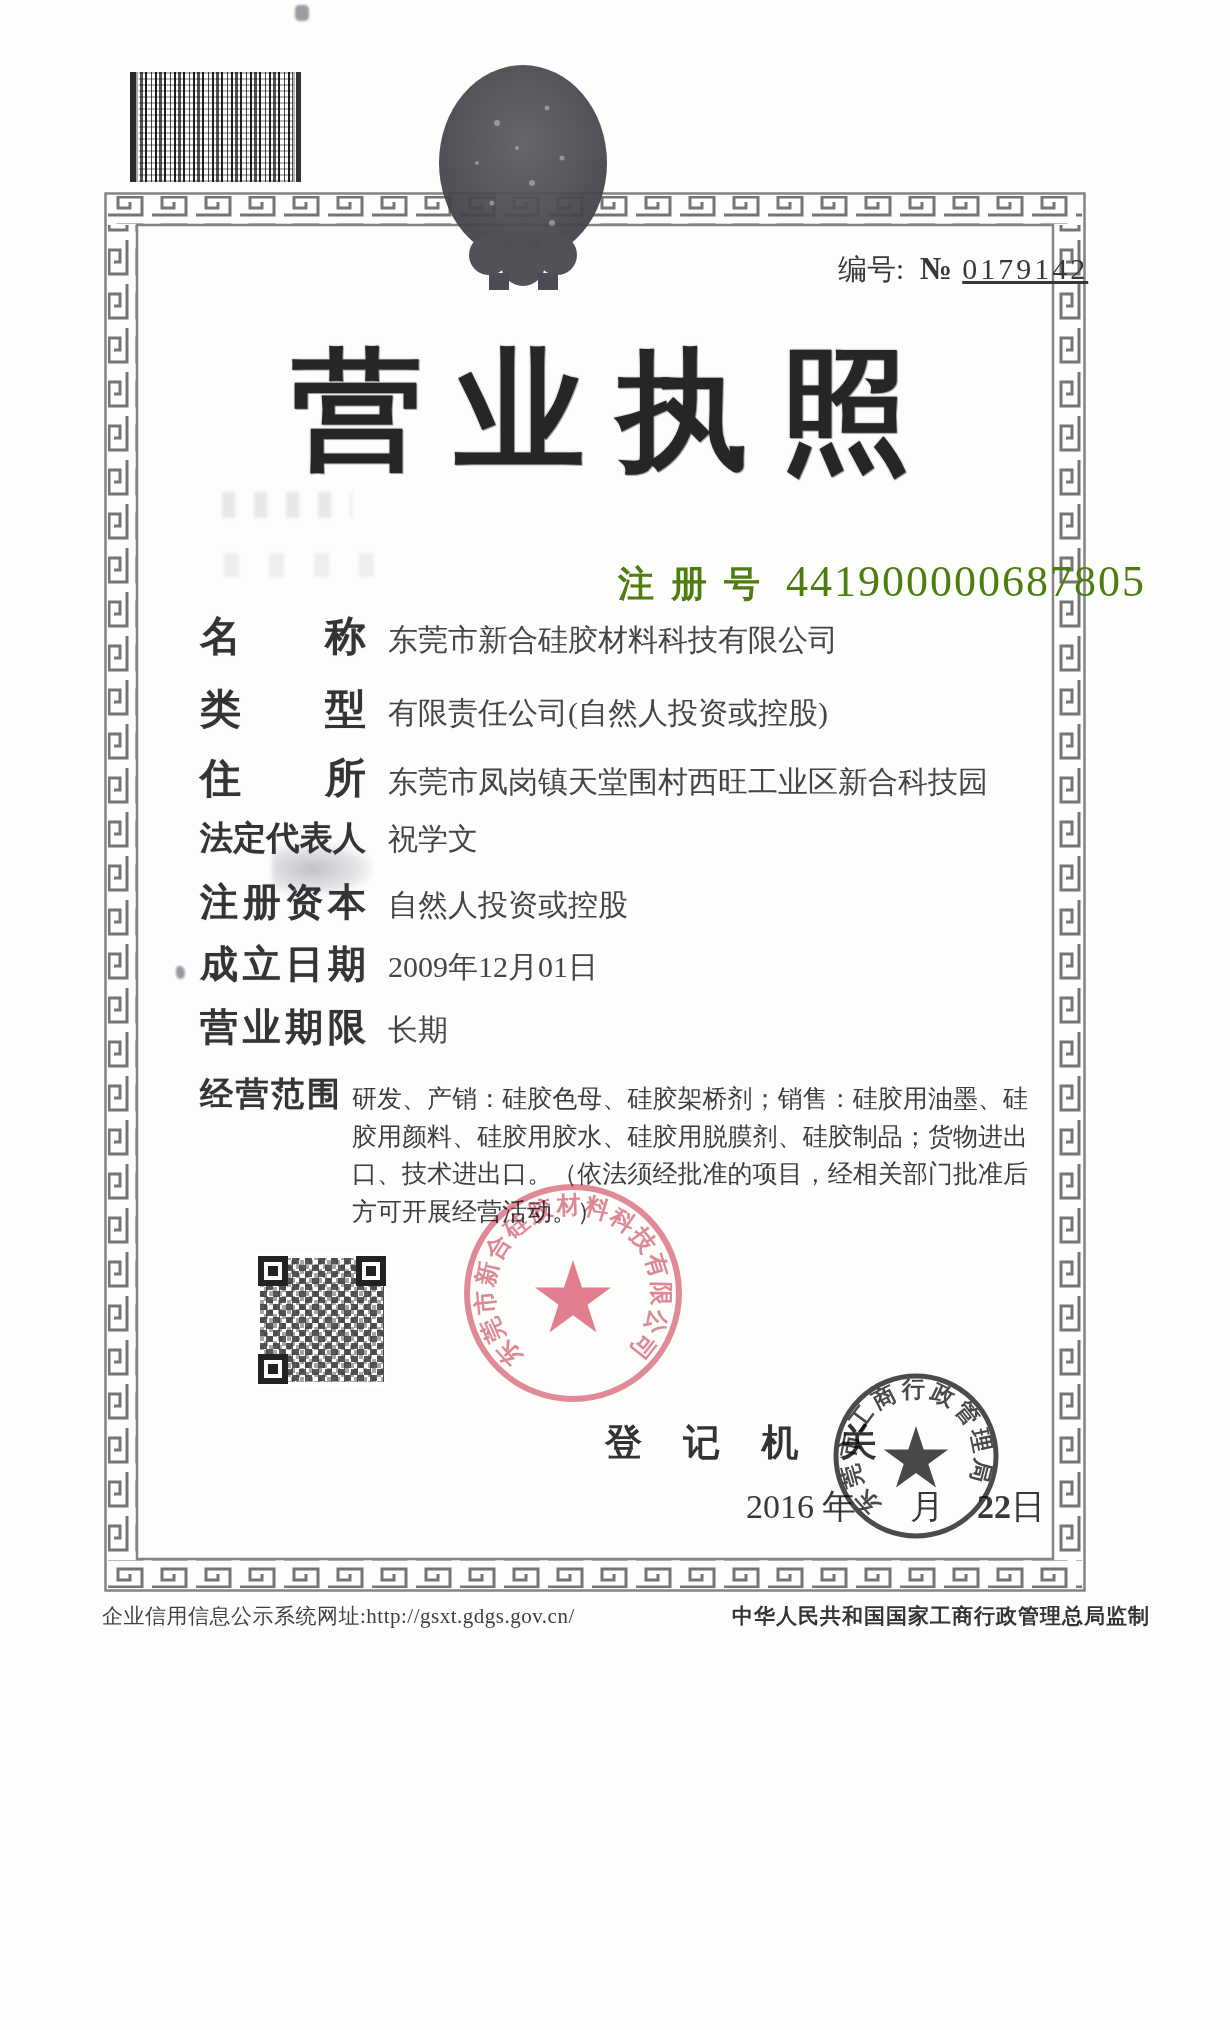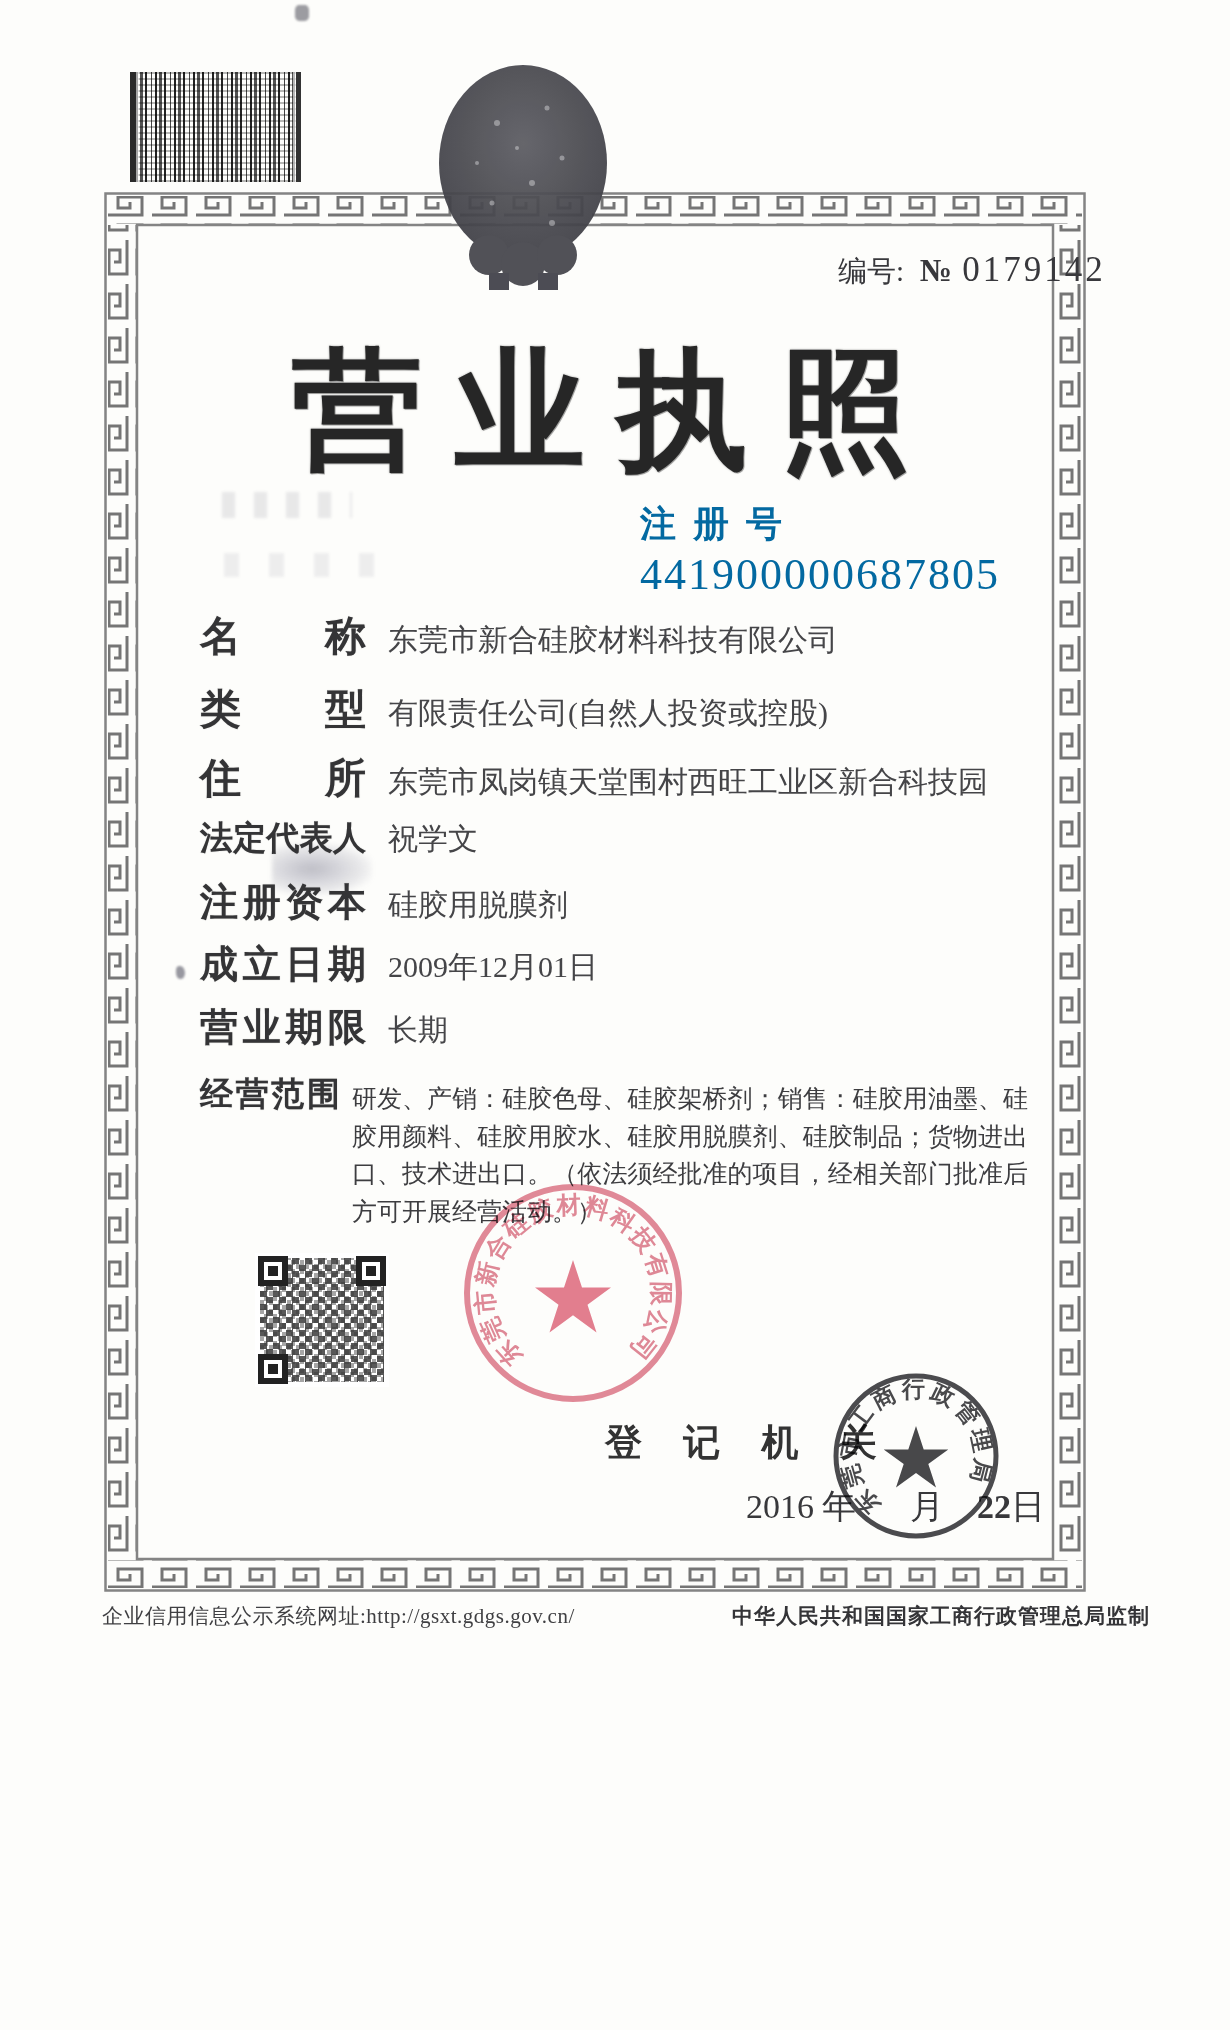--- a/index.html
+++ b/index.html
@@ -22,31 +22,31 @@
   
   .frame{left:104px;top:192px;z-index:1;opacity:.92;}
 
   
   .emblem{left:437px;top:63px;z-index:3;opacity:.94;}
 
   
   .serial{left:838px;top:250px;font-size:29px;color:#38383c;z-index:2;
           font-family:"Liberation Serif",serif;white-space:nowrap;}
   .serial .no-mark{font-weight:700;font-size:32px;margin:0 10px 0 16px;}
-  .serial .no-digits{letter-spacing:3px;font-size:35px;}
+  .serial .no-digits{letter-spacing:3px;font-size:30px;text-decoration:underline;}
 
   
   .title{left:292px;top:346px;width:618px;font-size:130px;line-height:1;font-weight:700;
          color:#262626;font-family:"Liberation Serif",serif;z-index:2;
          text-shadow:0 0 2px rgba(45,45,45,.55), 1px 1px 0 rgba(40,40,40,.35);}
   .cjust{display:flex;justify-content:space-between;}
 
   
-  .regno{left:618px;top:500px;z-index:2;font-family:"Liberation Serif",serif;
-         display:flex;align-items:baseline;color:#0369a1;flex-direction:column;}
+  .regno{left:618px;top:556px;z-index:2;font-family:"Liberation Serif",serif;
+         display:flex;align-items:baseline;color:#4d7c0f;}
   .regno-label{font-size:36px;font-weight:600;letter-spacing:4px;}
   .regno-value{font-size:44px;margin-left:22px;letter-spacing:2px;}
 
   
   .field-row{left:200px;display:flex;align-items:baseline;z-index:2;}
   .f-label{width:166px;display:flex;justify-content:space-between;font-weight:700;
            color:#343436;font-family:"Liberation Serif",serif;
            text-shadow:0 0 1px rgba(50,50,50,.4);}
   .fs2{font-size:41px;} .fs4{font-size:38px;} .fs5{font-size:33px;}
   .f-label.narrow{width:140px;font-size:33px;}
@@ -201,21 +201,21 @@
       </span>
     <span class="f-value">祝学文</span>
   </div>
   <div class="abs field-row" style="top:877px">
     <span class="f-label fs4 cjust">
         <span>注</span>
         <span>册</span>
         <span>资</span>
         <span>本</span>
       </span>
-    <span class="f-value">硅胶用脱膜剂</span>
+    <span class="f-value">自然人投资或控股</span>
   </div>
   <div class="abs field-row" style="top:939px">
     <span class="f-label fs4 cjust">
         <span>成</span>
         <span>立</span>
         <span>日</span>
         <span>期</span>
       </span>
     <span class="f-value">2009年12月01日</span>
   </div>

